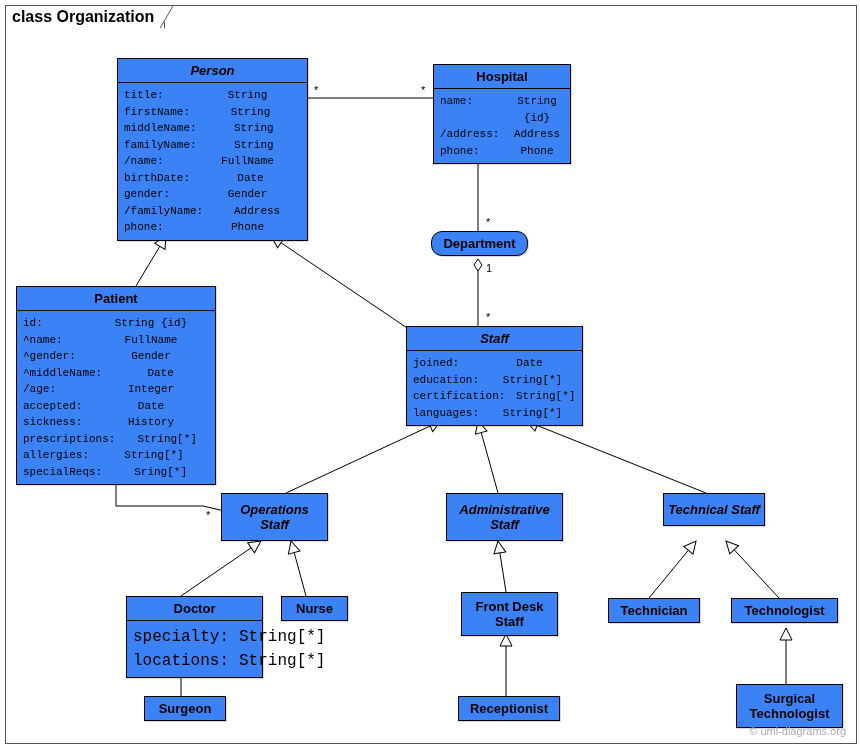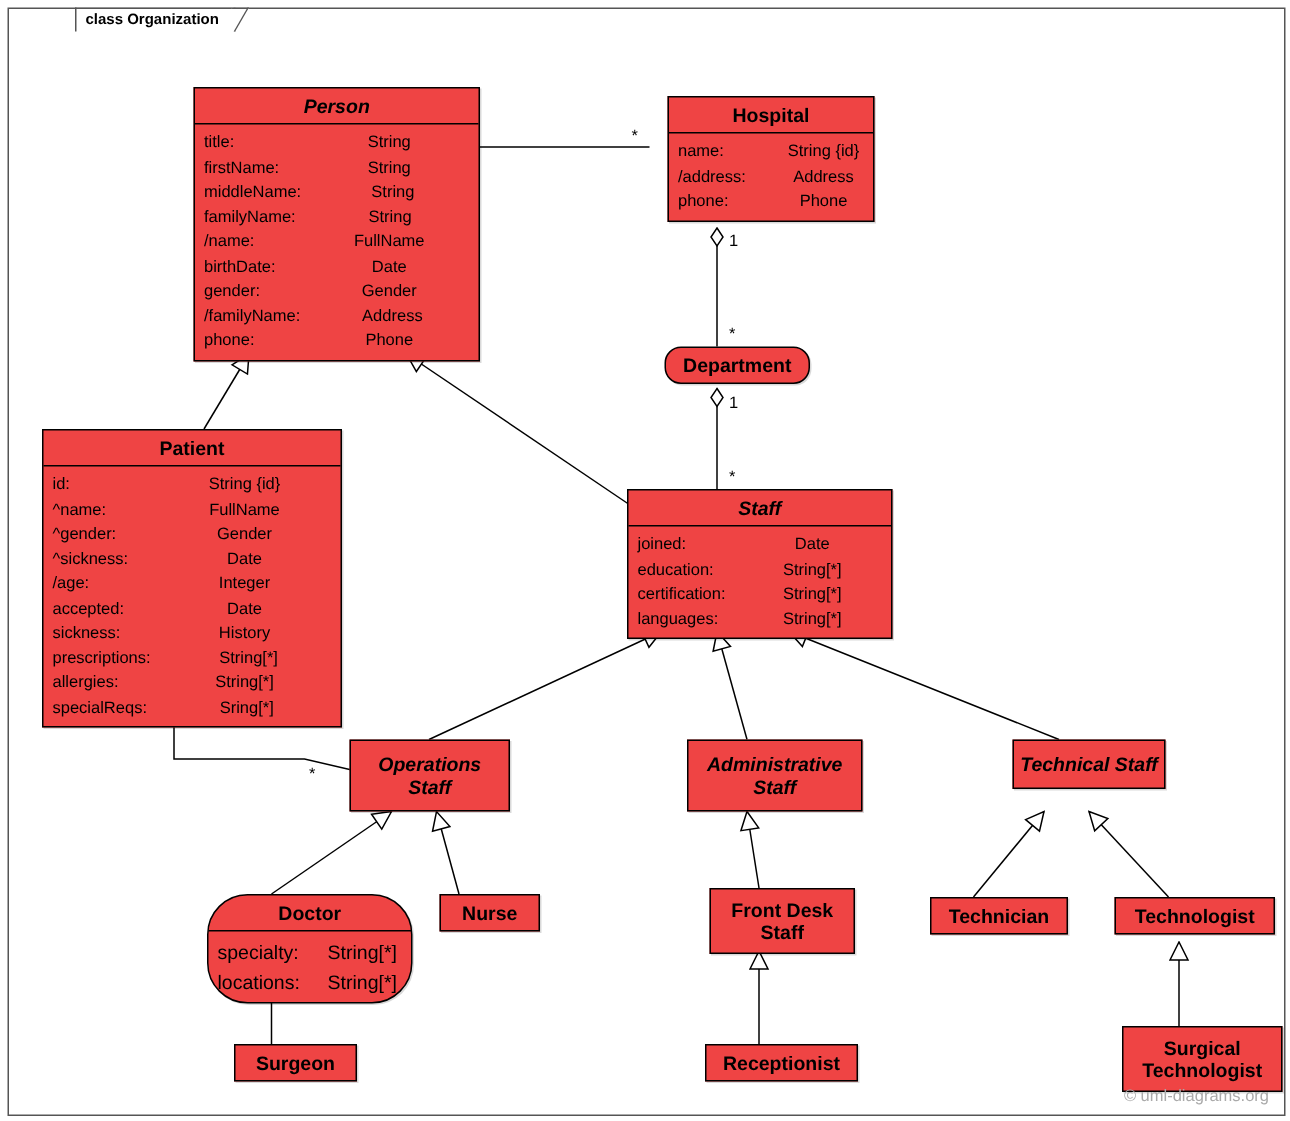--- a/index.html
+++ b/index.html
@@ -19,58 +19,56 @@
   }
   .frame-tab {
     position: absolute;
     top: -1px;
     left: -1px;
     border: 1px solid #555;
     border-bottom: none;
     background: #fff;
     padding: 2px 10px 2px 6px;
     font-weight: bold;
-    font-size: 10px;
-    margin-left: 45px;
+    font-size: 16px;
   }
   .frame-tab::after {
     content: "";
     position: absolute;
     right: -10px;
     top: -1px;
     bottom: 0;
     width: 10px;
     border-top: 1px solid #555;
     border-right: 1px solid #555;
     transform: skewX(-30deg);
     transform-origin: top left;
     background: #fff;
   }
   .class-box {
     position: absolute;
     border: 1px solid #000;
-    background: #ef4444;
+    background: #3b82f6;
     box-shadow: 1px 1px 0 rgba(0,0,0,0.15);
-    margin-left: 12px;
   }
   .class-title {
     text-align: center;
     font-style: italic;
     font-weight: bold;
     padding: 4px 6px;
     border-bottom: 1px solid #000;
     font-size: 13px;
   }
   .class-title.concrete { font-style: normal; }
   .class-attrs {
     padding: 4px 6px;
     font-size: 11px;
     line-height: 1.5;
   }
-  .attr-row { display: flex; }
+  .attr-row { display: flex; font-family: Liberation Mono, monospace; }
   .attr-name { flex: 0 0 auto; min-width: 60px; padding-right: 10px; }
   .attr-type { flex: 1 1 auto; text-align: center; }
   svg.connectors {
     position: absolute;
     top: 0; left: 0;
     width: 100%; height: 100%;
     pointer-events: none;
   }
   .watermark {
     position: absolute;
@@ -209,21 +207,21 @@
         </div>
         <div class="attr-row">
           <span class="attr-name">^name:</span>
           <span class="attr-type">FullName</span>
         </div>
         <div class="attr-row">
           <span class="attr-name">^gender:</span>
           <span class="attr-type">Gender</span>
         </div>
         <div class="attr-row">
-          <span class="attr-name">^sickness:</span>
+          <span class="attr-name">^middleName:</span>
           <span class="attr-type">Date</span>
         </div>
         <div class="attr-row">
           <span class="attr-name">/age:</span>
           <span class="attr-type">Integer</span>
         </div>
         <div class="attr-row">
           <span class="attr-name">accepted:</span>
           <span class="attr-type">Date</span>
         </div>
@@ -273,23 +271,23 @@
   </div>
 
   <div class="class-box" style="left:215px; top:487px; width:105px;">
     <div class="class-title" style="border-bottom:none; padding:8px 4px;">Operations Staff</div>
   </div>
 
   <div class="class-box" style="left:657px; top:487px; width:100px;">
     <div class="class-title" style="border-bottom:none; padding:8px 4px;">Technical Staff</div>
   </div>
 
-  <div class="class-box" style="left:120px; top:590px; width:135px;border-radius:27px;">
+  <div class="class-box" style="left:120px; top:590px; width:135px;">
     <div class="class-title concrete">Doctor</div>
-    <div class="class-attrs" style="font-size:13px">
+    <div class="class-attrs" style="font-size:16px">
         <div class="attr-row">
           <span class="attr-name">specialty:</span>
           <span class="attr-type">String[*]</span>
         </div>
         <div class="attr-row">
           <span class="attr-name">locations:</span>
           <span class="attr-type">String[*]</span>
         </div>
       </div>
   </div>

